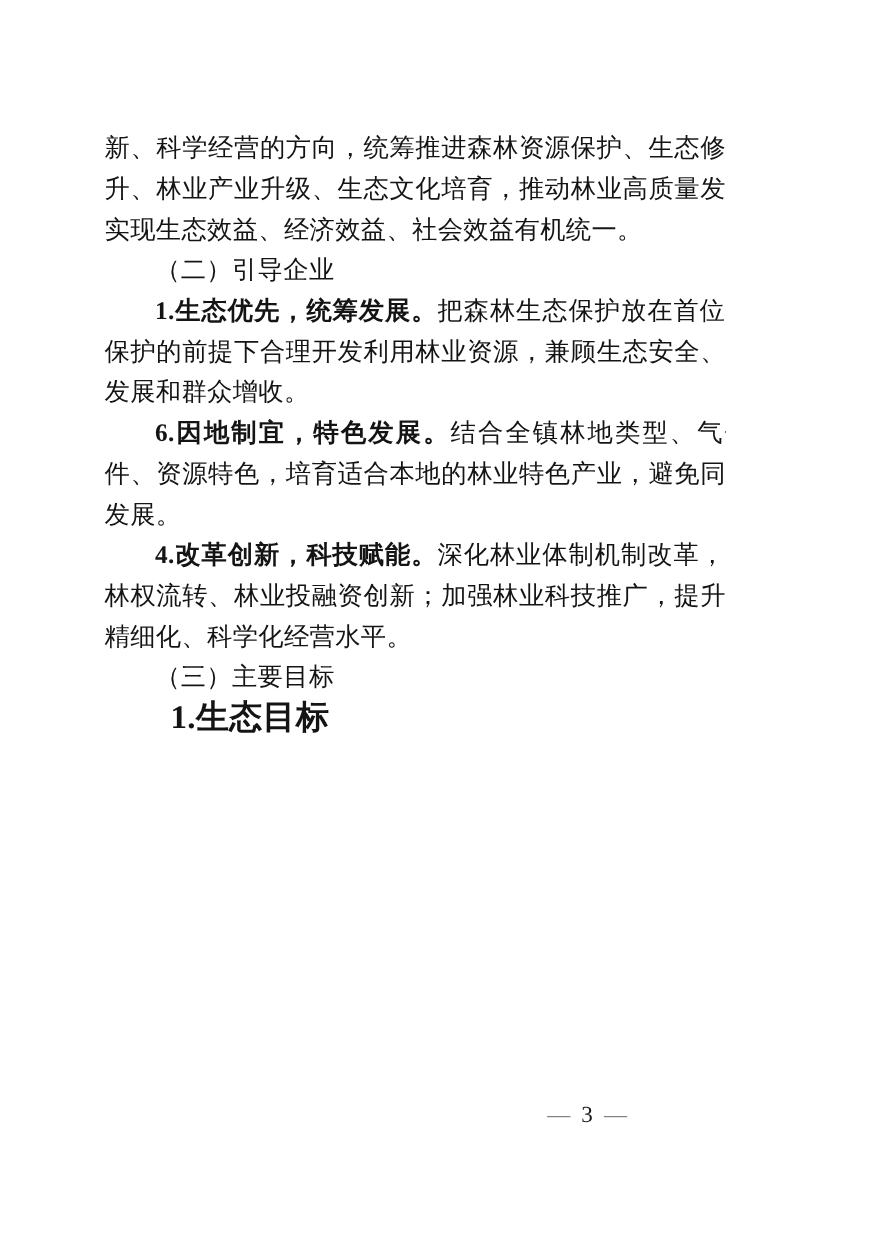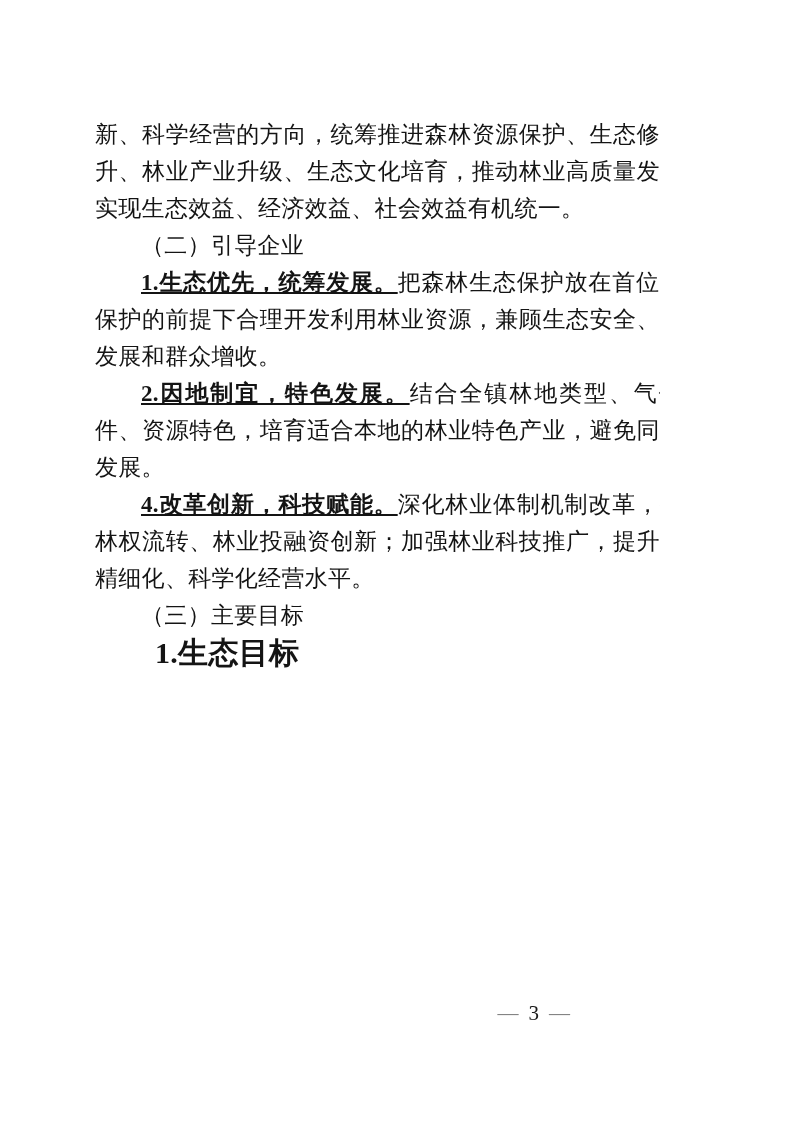--- a/index.html
+++ b/index.html
@@ -45,21 +45,20 @@
   .sub-heading {
     margin: 0;
     font-size: 30px;
     line-height: 37px;
     text-indent: 2em;
     letter-spacing: 0.3px;
     font-weight: 700;
   }
   .lead {
     font-weight: 700;
-    text-decoration: underline;
   }
   .footer {
     position: absolute;
     top: 1000px;
     right: 90px;
     font-size: 21px;
     line-height: 26px;
     color: #222222;
     white-space: nowrap;
   }
@@ -78,21 +77,21 @@
 
 <div class="page">
   <div class="content">
 
     <p class="para no-indent">新、科学经营的方向，统筹推进森林资源保护、生态修复提升、林业产业升级、生态文化培育，推动林业高质量发展，实现生态效益、经济效益、社会效益有机统一。</p>
 
     <p class="section-heading">（二）引导企业</p>
 
     <p class="para"><span class="lead">1.生态优先，统筹发展。</span><span>把森林生态保护放在首位，在保护的前提下合理开发利用林业资源，兼顾生态安全、产业发展和群众增收。</span></p>
 
-    <p class="para"><span class="lead">2.因地制宜，特色发展。</span><span>结合全镇林地类型、气候条件、资源特色，培育适合本地的林业特色产业，避免同质化发展。</span></p>
+    <p class="para"><span class="lead">6.因地制宜，特色发展。</span><span>结合全镇林地类型、气候条件、资源特色，培育适合本地的林业特色产业，避免同质化发展。</span></p>
 
 
     <p class="para"><span class="lead">4.改革创新，科技赋能。</span><span>深化林业体制机制改革，推进林权流转、林业投融资创新；加强林业科技推广，提升林业精细化、科学化经营水平。</span></p>
 
 
     <p class="section-heading">（三）主要目标</p>
 
     <p class="sub-heading">1.生态目标</p>
 
 

